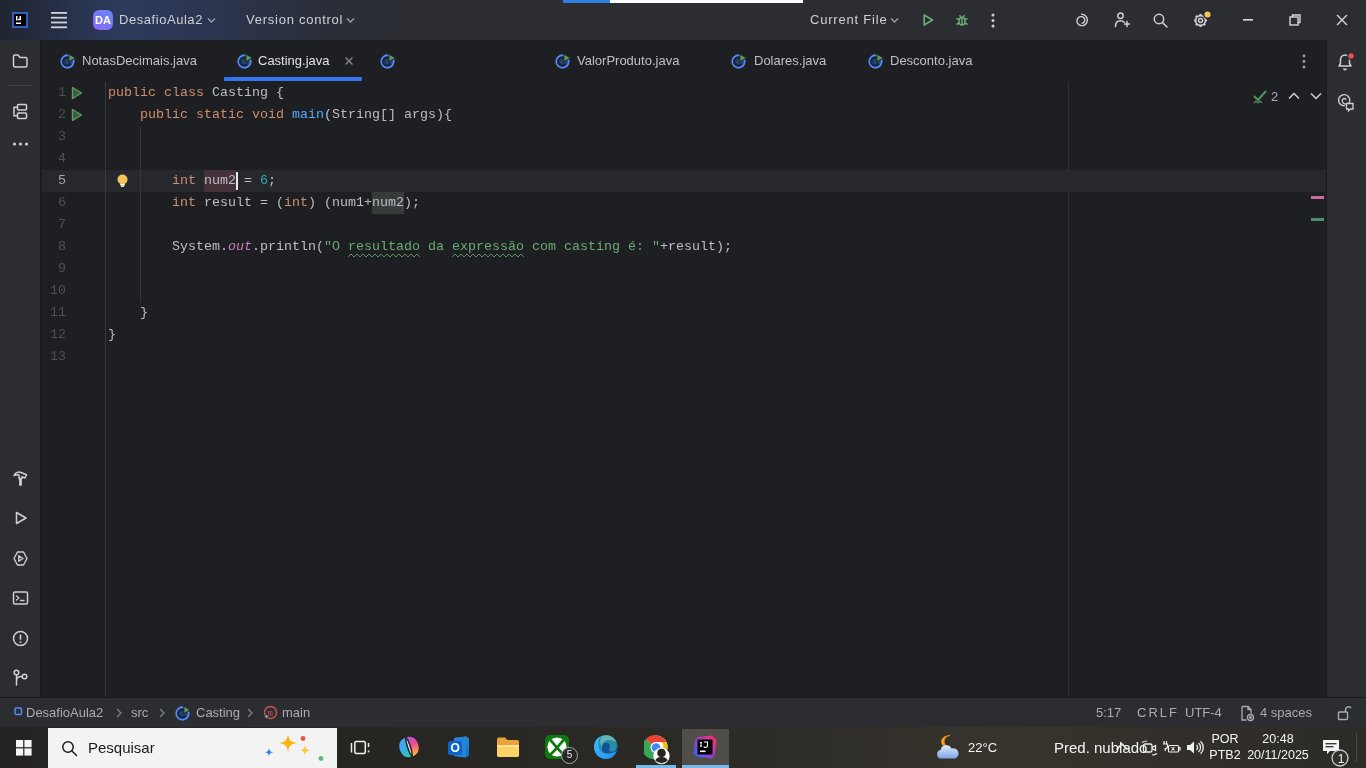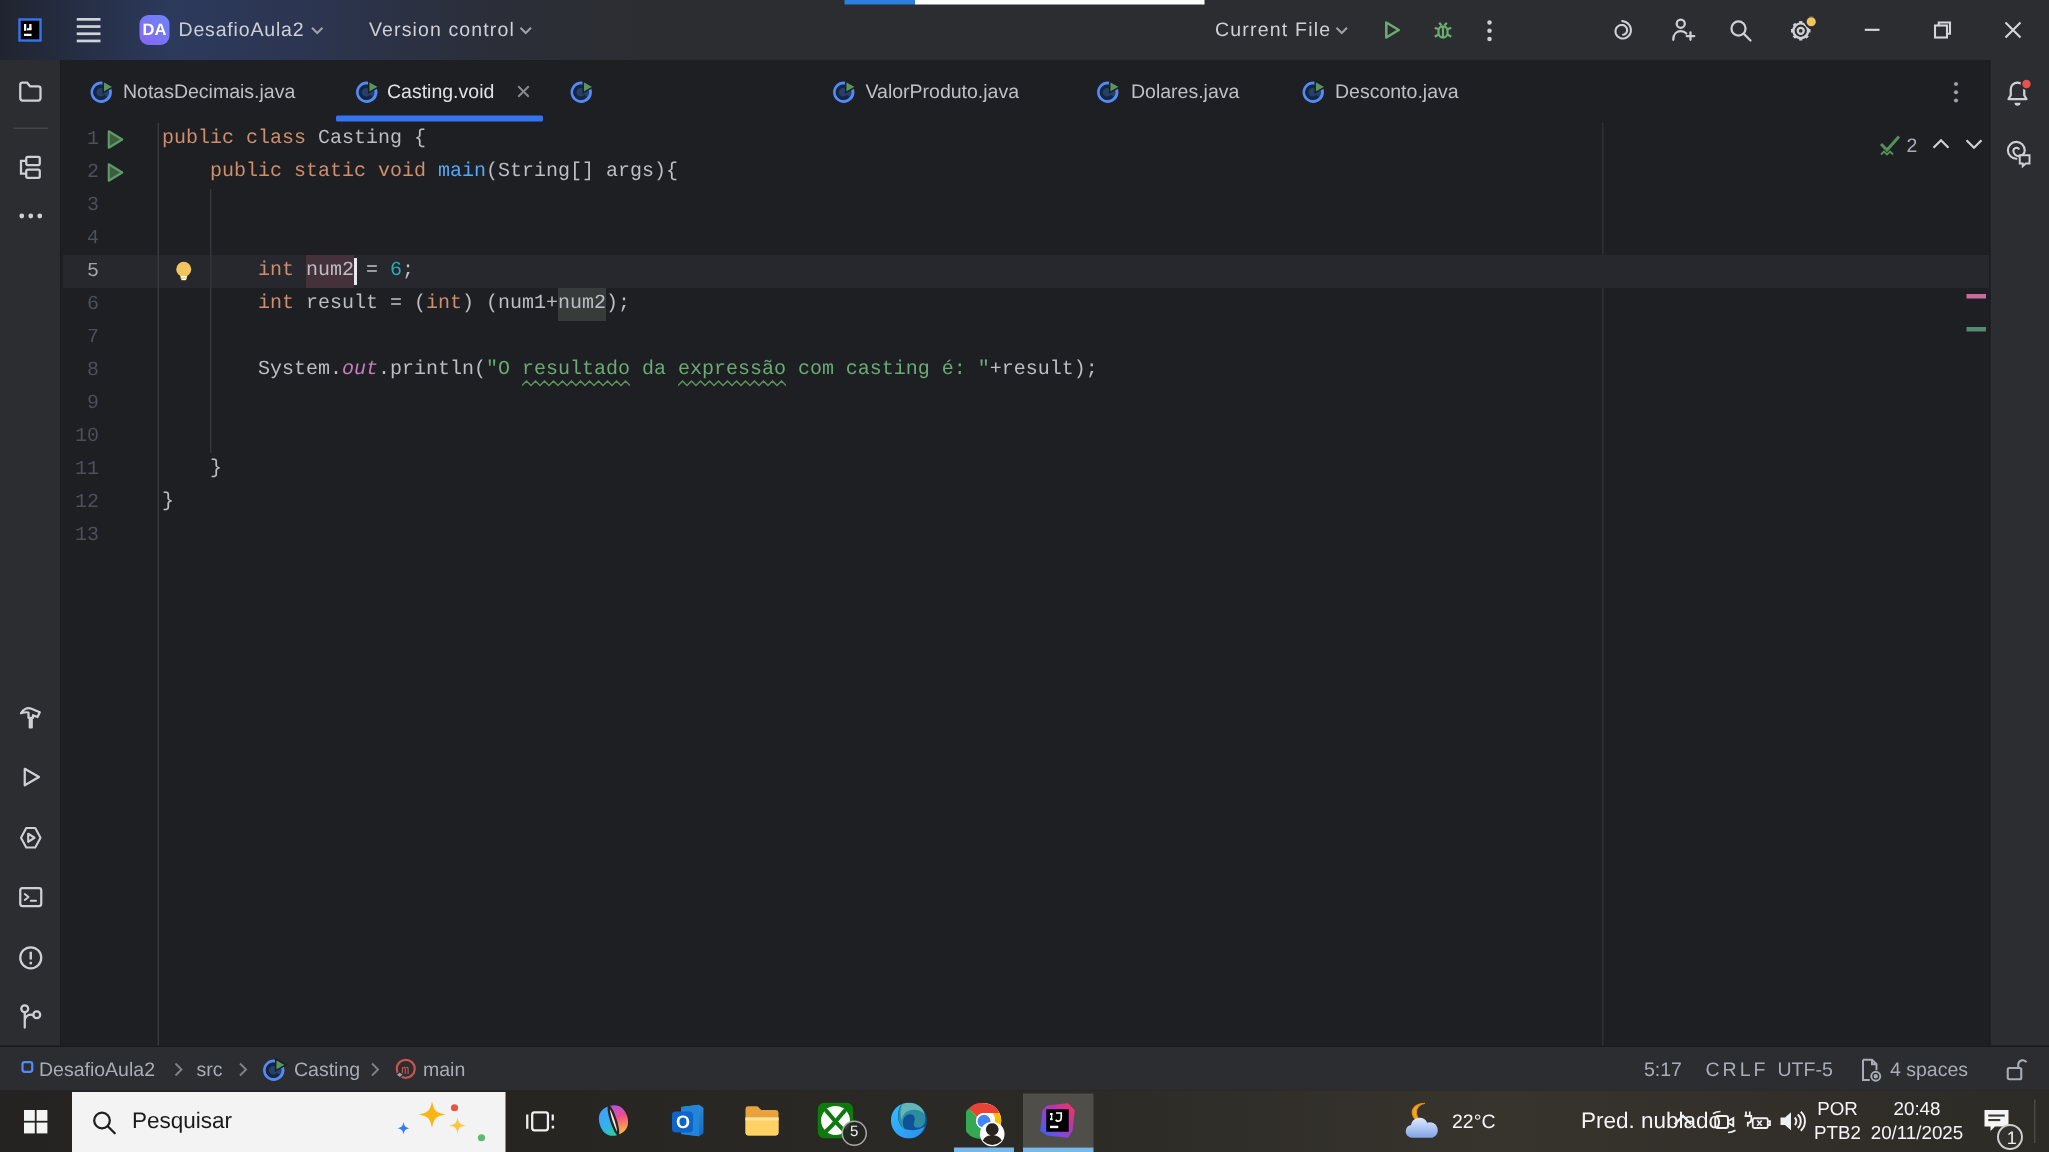--- a/index.html
+++ b/index.html
@@ -144,21 +144,21 @@
   <div id="rstripe"></div>
 
   <div id="tabbar">
     <svg class="abs" style="left:19px;top:13px" width="17" height="17">
         <use href="#cls"></use>
       </svg>
     <div class="tabtxt" style="left:41px;">NotasDecimais.java</div>
     <svg class="abs" style="left:196px;top:13px" width="17" height="17">
         <use href="#cls"></use>
       </svg>
-    <div class="tabtxt" style="left:217px;color:#dfe1e5;">Casting.void</div>
+    <div class="tabtxt" style="left:217px;color:#dfe1e5;">Casting.java</div>
     <svg class="abs" style="left:303px;top:16px" width="10" height="10" stroke="#87898e" stroke-width="1.3">
       <path d="M1.5 1.5 L8.5 8.5 M8.5 1.5 L1.5 8.5"></path>
     </svg>
     <svg class="abs" style="left:339px;top:13px" width="17" height="17">
         <use href="#cls"></use>
       </svg>
     <svg class="abs" style="left:514px;top:13px" width="17" height="17">
         <use href="#cls"></use>
       </svg>
     <div class="tabtxt" style="left:536px;">ValorProduto.java</div>
@@ -328,21 +328,21 @@
       </svg>
     <svg class="abs" style="left:262px;top:7px" width="16" height="16">
       <circle cx="8.5" cy="7.5" r="6" fill="none" stroke="#c75450" stroke-width="1.5"></circle>
       <text x="5.5" y="11" font-size="9" fill="#c75450" font-family="Liberation Mono, monospace">m</text>
       <path d="M2 11.5 L4.5 9.5 L7 11.5 L4.5 13.5 Z" fill="#9da0a8" stroke="#2b2d30" stroke-width="0.8"></path>
     </svg>
     <div class="abs" style="left:282px;top:0;height:30px;line-height:30px;">main</div>
 
     <div class="abs" style="left:1096px;top:0;height:30px;line-height:30px;">5:17</div>
     <div class="abs" style="left:1137px;top:0;height:30px;line-height:30px;letter-spacing:2px;text-align:center;">CRLF</div>
-    <div class="abs" style="left:1185px;top:0;height:30px;line-height:30px;">UTF-5</div>
+    <div class="abs" style="left:1185px;top:0;height:30px;line-height:30px;">UTF-4</div>
     <svg class="abs" style="left:1239px;top:7px" width="16" height="17" fill="none" stroke="#a8adb5" stroke-width="1.3">
       <path d="M3 1.5 L9 1.5 L12 4.5 L12 8.5 M3 1.5 L3 15 L7.5 15 M9 1.5 L9 4.5 L12 4.5"></path>
       <circle cx="11.5" cy="12.5" r="3"></circle>
       <circle cx="11.5" cy="12.5" r="0.8" fill="#a8adb5"></circle>
     </svg>
     <div class="abs" style="left:1260px;top:0;height:30px;line-height:30px;">4 spaces</div>
     <svg class="abs" style="left:1336px;top:7px" width="16" height="16" fill="none" stroke="#a8adb5" stroke-width="1.4">
       <rect x="2.5" y="7" width="9" height="7.5" rx="1"></rect>
       <path d="M9.5 7 L9.5 4.5 A3 3 0 0 1 15 3.2"></path>
     </svg>

